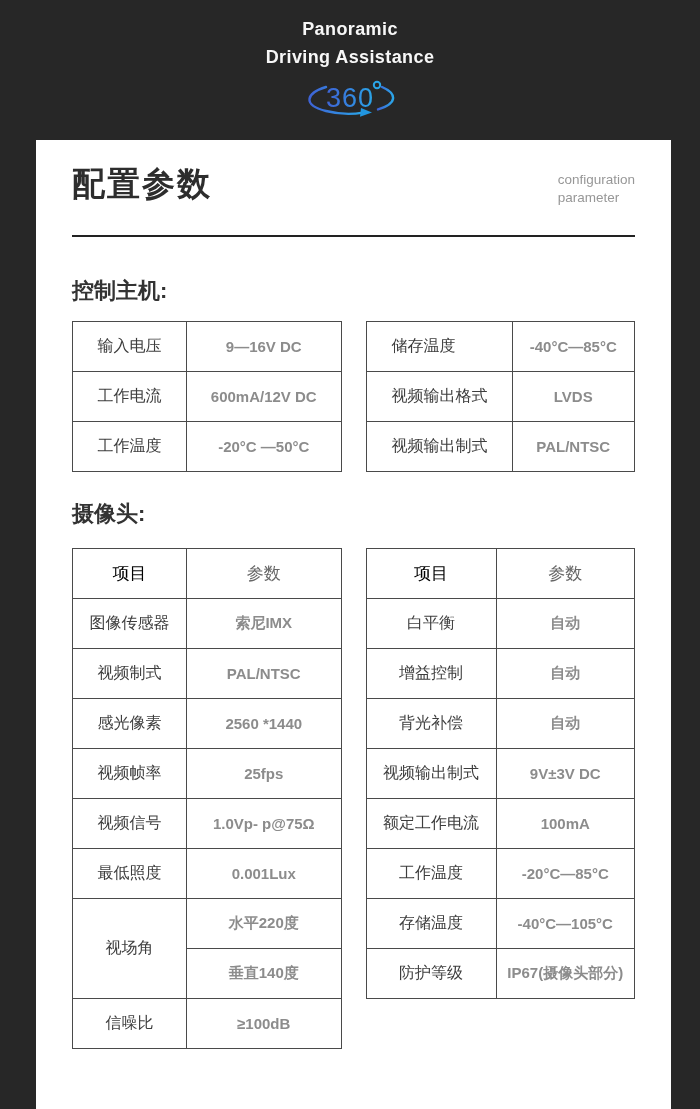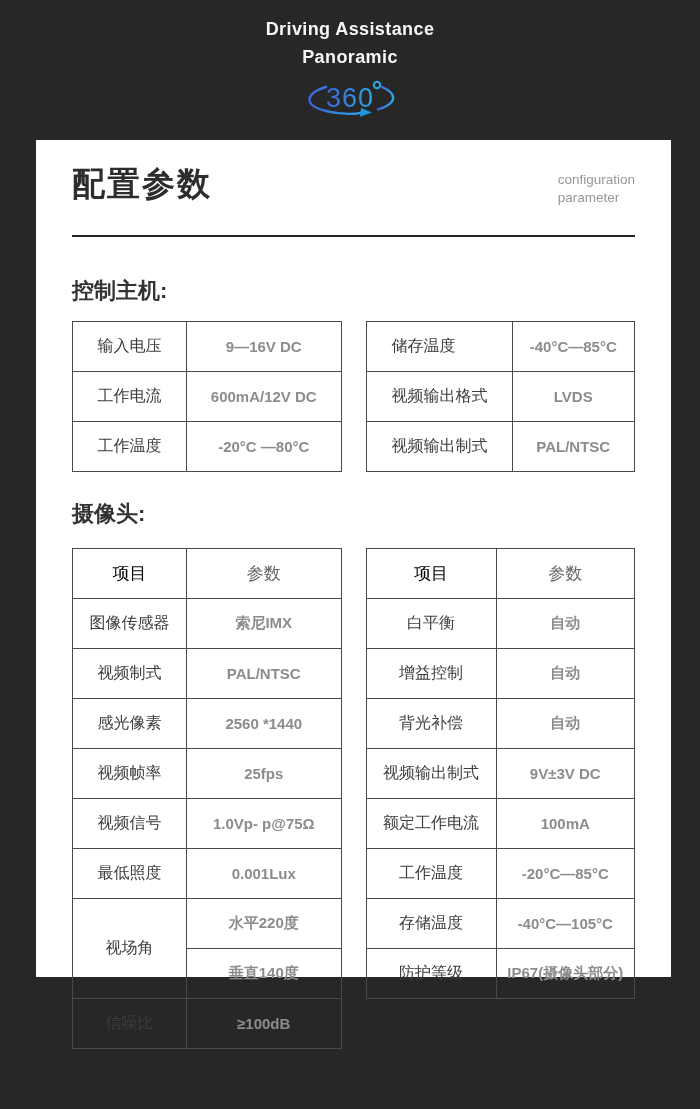--- a/index.html
+++ b/index.html
@@ -10,21 +10,21 @@
   }
   
   .hero { text-align:center; padding-top:15px; }
   .hero-line {
     font-size:18px; font-weight:bold; color:#f7f7f7;
     line-height:28px; letter-spacing:.4px;
   }
   .logo-wrap { margin-top:4px; height:48px; display:flex; justify-content:center; }
   
   .card {
-    position:absolute; left:36px; top:140px; width:635px; height:837px;
+    position:absolute; left:36px; top:140px; width:635px; height:969px;
     background:#ffffff; box-sizing:border-box; padding:0 36px;
   }
   .title-row { display:flex; justify-content:space-between; align-items:flex-start; padding-top:26px; }
   .page-title {
     margin:0; font-size:33px; line-height:36px; font-weight:bold;
     color:#2d2d2d; letter-spacing:2px;
   }
   .subtitle { font-size:13.5px; line-height:18px; color:#979797; text-align:left; padding-top:5px; }
   .rule { height:2px; background:#222222; margin-top:28px; }
   .sec-heading {
@@ -46,22 +46,22 @@
   td.h-lbl { font-size:17px; color:#000000; }
   td.h-val { font-size:17px; color:#666666; }
   table.host-right td.lbl { text-align:left; padding-left:25px; }
 </style>
 </head>
 <body>
 
 <div class="page">
 
   <div class="hero">
+    <div class="hero-line">Panoramic</div>
     <div class="hero-line">Driving Assistance</div>
-    <div class="hero-line">Panoramic</div>
     <div class="logo-wrap">
       <svg width="100" height="46" viewBox="0 0 100 46">
         <defs>
           <linearGradient id="lg360" x1="0" y1="0" x2="1" y2="0">
             <stop offset="0" stop-color="#3e63d6"></stop>
             <stop offset="1" stop-color="#2aa6e8"></stop>
           </linearGradient>
         </defs>
         <path d="M26 12 C6 18 2 30 26 36 C38 39 52 39.5 63 37.6" fill="none" stroke="url(#lg360)" stroke-width="2.4" stroke-linecap="round"></path>
         <polygon points="61,33 72,37.4 60,41.8" fill="#2196e0"></polygon>
@@ -95,21 +95,21 @@
             <tr>
           <td class="lbl">输入电压</td>
           <td class="val">9—16V DC</td>
         </tr>
         <tr>
           <td class="lbl">工作电流</td>
           <td class="val">600mA/12V DC</td>
         </tr>
         <tr>
           <td class="lbl">工作温度</td>
-          <td class="val">-20°C —80°C</td>
+          <td class="val">-20°C —50°C</td>
         </tr>
       </tbody>
         </table>
 
       <table class="spec host-right">
         <colgroup>
             <col style="width:146px">
             <col>
           </colgroup>
         <tbody>

